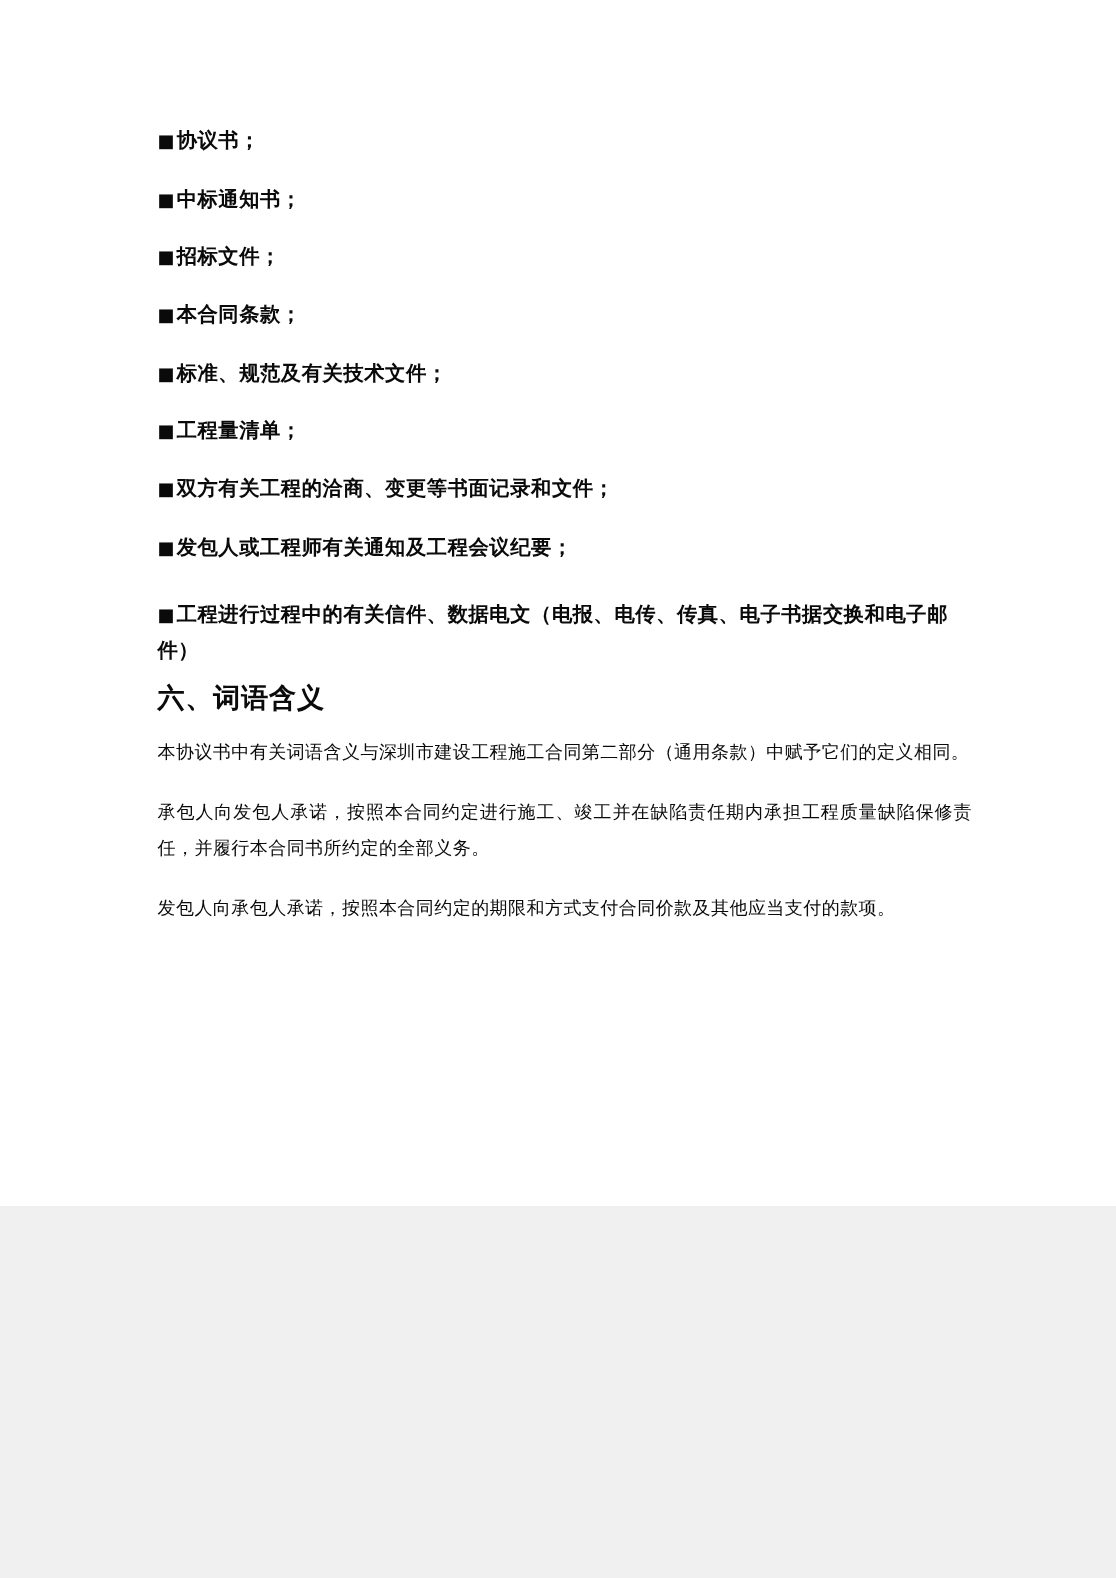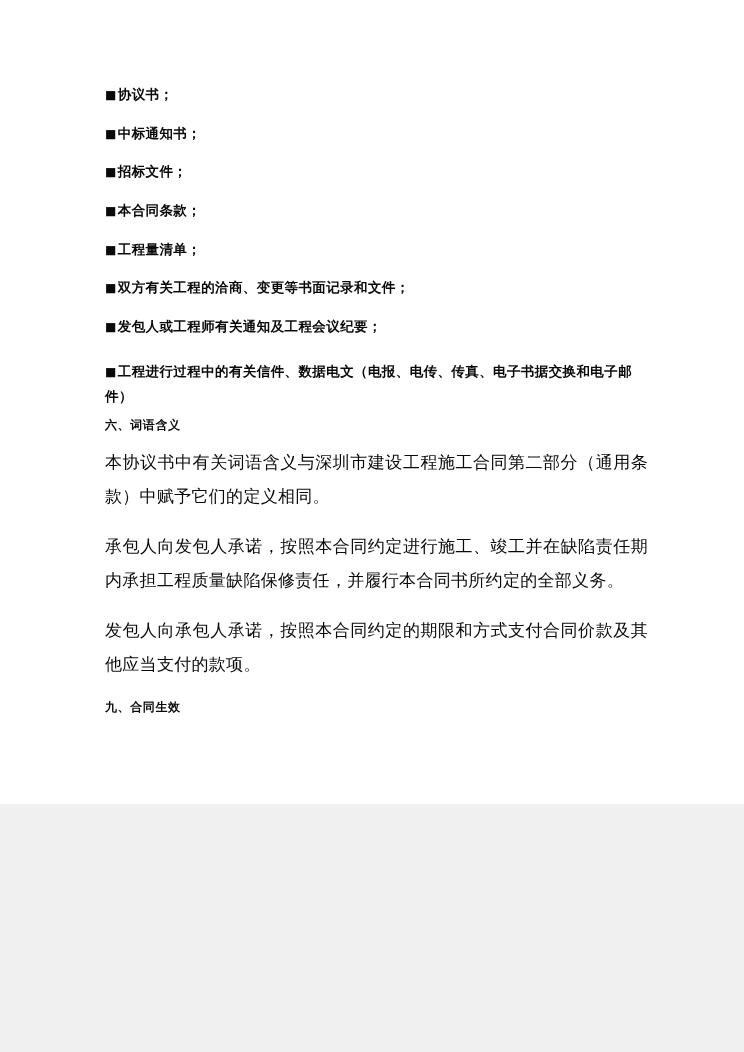--- a/index.html
+++ b/index.html
@@ -35,26 +35,26 @@
     font-size: 12px;
     margin-right: 1px;
   }
   .bullet-line.wrap {
     white-space: normal;
     line-height: 1.85;
     margin-bottom: 4px;
   }
   .heading {
     font-weight: bold;
-    font-size: 12px;
+    font-size: 18px;
     letter-spacing: 0.6px;
     margin: 0 0 14px 0;
   }
   .para {
-    font-size: 17px;
+    font-size: 12px;
     line-height: 2.0;
     margin: 0 0 16px 0;
     letter-spacing: 0.3px;
     text-align: justify;
     text-justify: inter-ideograph;
   }
   .para.last {
     margin-bottom: 20px;
   }
   .spacer-sm { height: 6px; }
@@ -67,35 +67,35 @@
 
     <p class="bullet-line"><span class="sq">■</span><span>协议书；</span></p>
 
     <p class="bullet-line"><span class="sq">■</span><span>中标通知书；</span></p>
 
 
     <p class="bullet-line"><span class="sq">■</span><span>招标文件；</span></p>
 
     <p class="bullet-line"><span class="sq">■</span><span>本合同条款；</span></p>
 
+    <p class="bullet-line"><span class="sq">■</span><span>标准、规范及有关技术文件；</span></p>
 
 
     <p class="bullet-line"><span class="sq">■</span><span>工程量清单；</span></p>
 
     <p class="bullet-line"><span class="sq">■</span><span>双方有关工程的洽商、变更等书面记录和文件；</span></p>
 
     <p class="bullet-line"><span class="sq">■</span><span>发包人或工程师有关通知及工程会议纪要；</span></p>
 
     <p class="bullet-line wrap"><span class="sq">■</span><span>工程进行过程中的有关信件、数据电文（电报、电传、传真、电子书据交换和电子邮件）</span></p>
 
     <div class="spacer-sm"></div>
 
     <h2 class="heading">六、词语含义</h2>
     <p class="para">本协议书中有关词语含义与深圳市建设工程施工合同第二部分（通用条款）中赋予它们的定义相同。</p>
 
     <p class="para">承包人向发包人承诺，按照本合同约定进行施工、竣工并在缺陷责任期内承担工程质量缺陷保修责任，并履行本合同书所约定的全部义务。</p>
 
     <p class="para last">发包人向承包人承诺，按照本合同约定的期限和方式支付合同价款及其他应当支付的款项。</p>
 
-    <h2 class="heading">九、合同生效</h2>
 
   </div>
 </div>
 
 </body></html>

